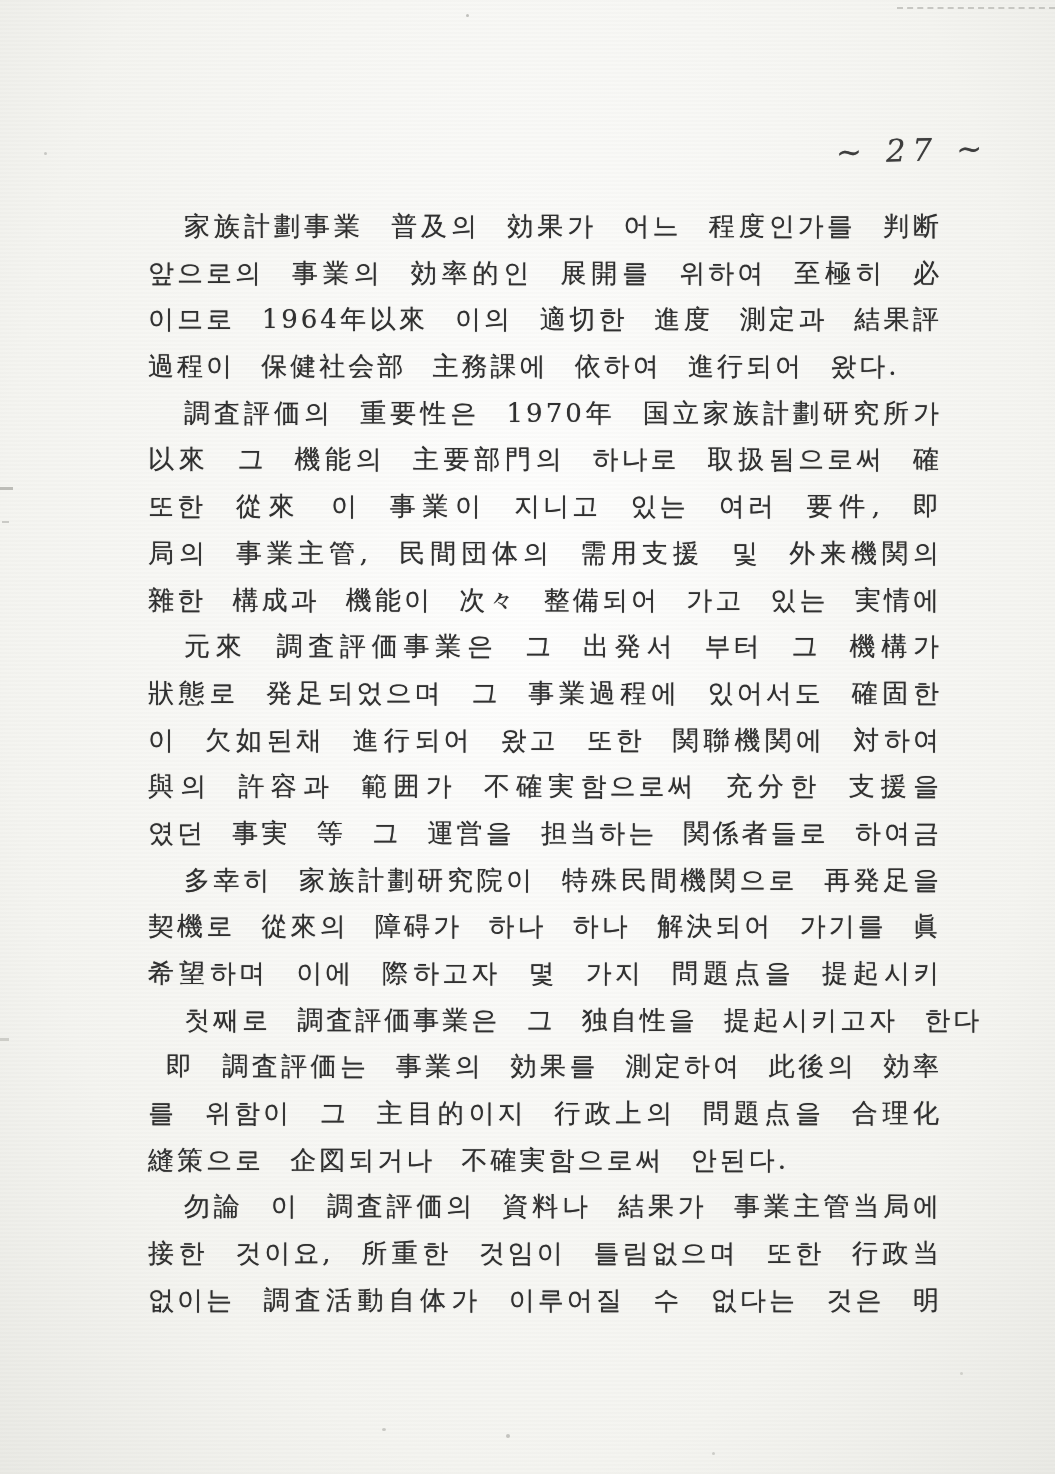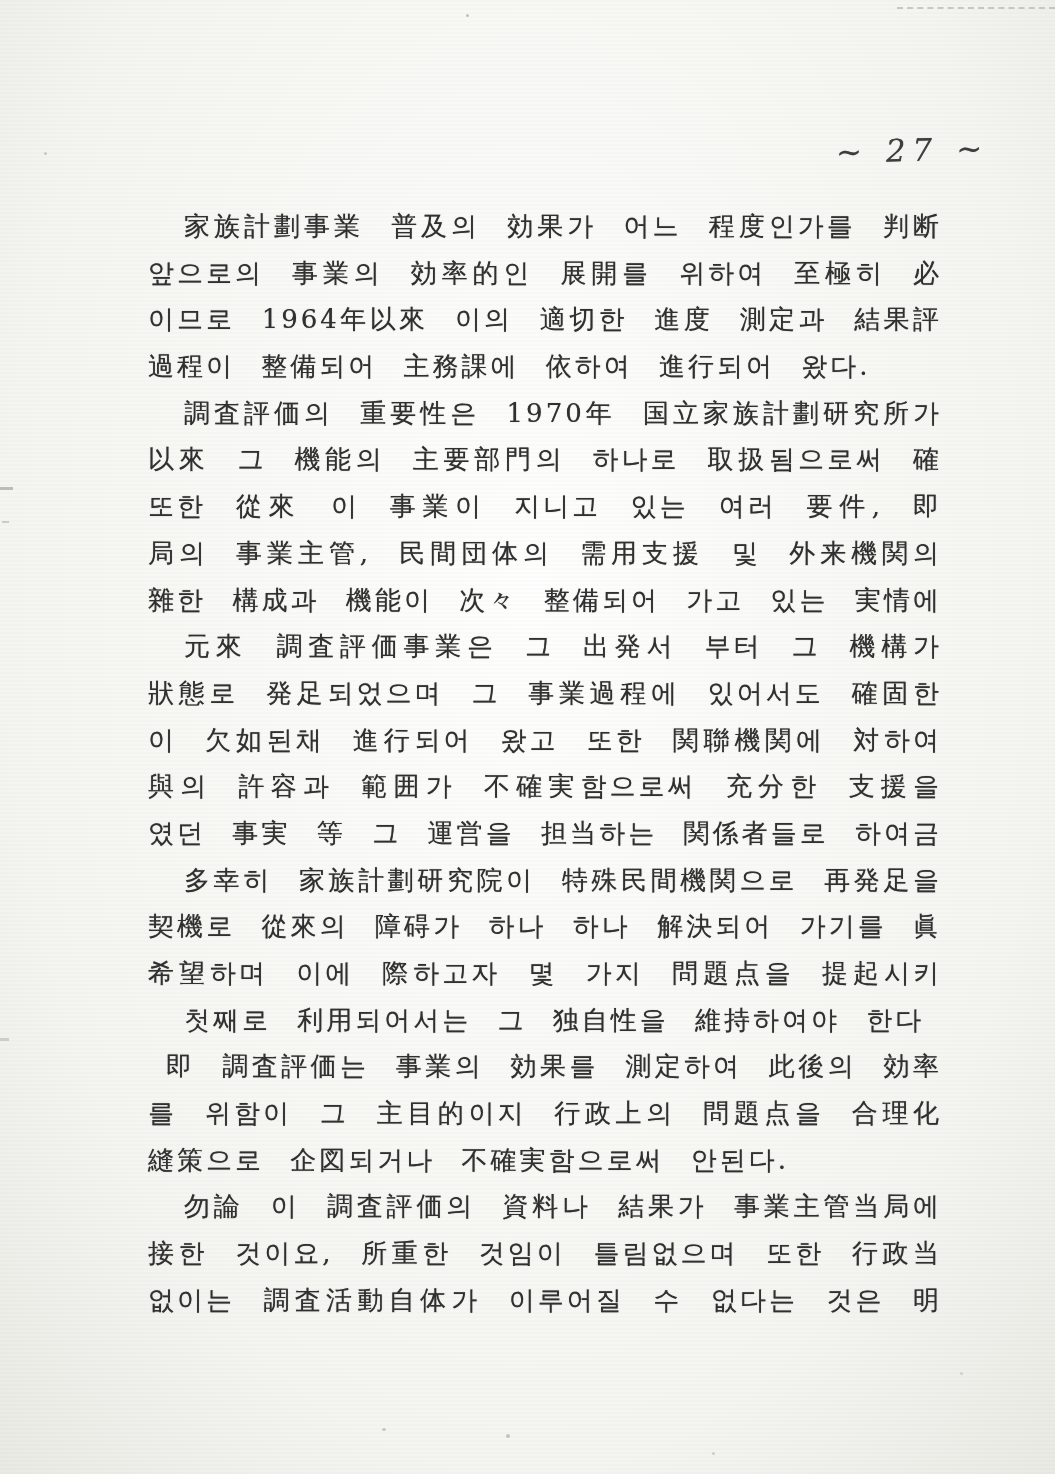--- a/index.html
+++ b/index.html
@@ -132,34 +132,34 @@
 <div class="artifact speck speck-5"></div>
 <div class="artifact speck speck-6"></div>
 <div class="artifact speck speck-7"></div>
 
 <div class="page-number">~ 27 ~</div>
 
 <div class="doc-body">
     <div class="text-line indent just">家族計劃事業 普及의 効果가 어느 程度인가를 判断하는 것은</div>
     <div class="text-line just">앞으로의 事業의 効率的인 展開를 위하여 至極히 必要한 事項</div>
     <div class="text-line just">이므로 1964年以來 이의 適切한 進度 測定과 結果評価의</div>
-    <div class="text-line">過程이 整備되어 主務課에 依하여 進行되어 왔다.</div>
+    <div class="text-line">過程이 保健社会部 主務課에 依하여 進行되어 왔다.</div>
     <div class="text-line indent just">調査評価의 重要性은 1970年 国立家族計劃研究所가 発足한</div>
     <div class="text-line just">以來 그 機能의 主要部門의 하나로 取扱됨으로써 確認되었고</div>
     <div class="text-line just">또한 從來 이 事業이 지니고 있는 여러 要件, 即 主務行政当</div>
     <div class="text-line just">局의 事業主管, 民間団体의 需用支援 및 外来機関의 諮問等 複</div>
     <div class="text-line just">雜한 構成과 機能이 次々 整備되어 가고 있는 実情에 있다.</div>
     <div class="text-line indent just">元來 調査評価事業은 그 出発서 부터 그 機構가 不安定한</div>
     <div class="text-line just">狀態로 発足되었으며 그 事業過程에 있어서도 確固한 自主意識</div>
     <div class="text-line just">이 欠如된채 進行되어 왔고 또한 関聯機関에 対하여도 그 参</div>
     <div class="text-line just">與의 許容과 範囲가 不確実함으로써 充分한 支援을 얻지 못하</div>
     <div class="text-line just">였던 事実 等 그 運営을 担当하는 関係者들로 하여금 恒常한</div>
     <div class="text-line indent just">多幸히 家族計劃研究院이 特殊民間機関으로 再発足을 본 것을</div>
     <div class="text-line just">契機로 從來의 障碍가 하나 하나 解決되어 가기를 眞心으로</div>
     <div class="text-line just">希望하며 이에 際하고자 몇 가지 問題点을 提起시키고자 한다.</div>
-    <div class="text-line indent">첫째로 利用되어서는 그 独自性을 維持하여야 한다</div>
+    <div class="text-line indent">첫째로 調査評価事業은 그 独自性을 提起시키고자 한다</div>
     <div class="text-line indent-sm just">即 調査評価는 事業의 効果를 測定하여 此後의 効率的인 展開</div>
     <div class="text-line just">를 위함이 그 主目的이지 行政上의 問題点을 合理化시키는 彌</div>
     <div class="text-line">縫策으로 企図되거나 不確実함으로써 안된다.</div>
     <div class="text-line indent just">勿論 이 調査評価의 資料나 結果가 事業主管当局에 가장 密</div>
     <div class="text-line just">接한 것이요, 所重한 것임이 틀림없으며 또한 行政当局의 支援</div>
     <div class="text-line just">없이는 調査活動自体가 이루어질 수 없다는 것은 明白한 事実</div>
   </div>
 
 </body></html>

